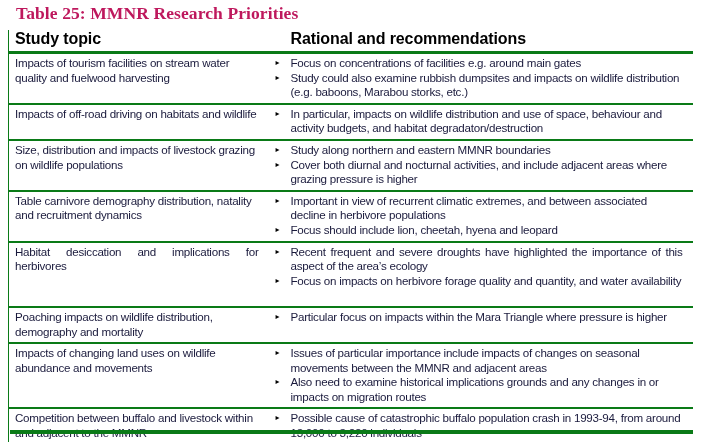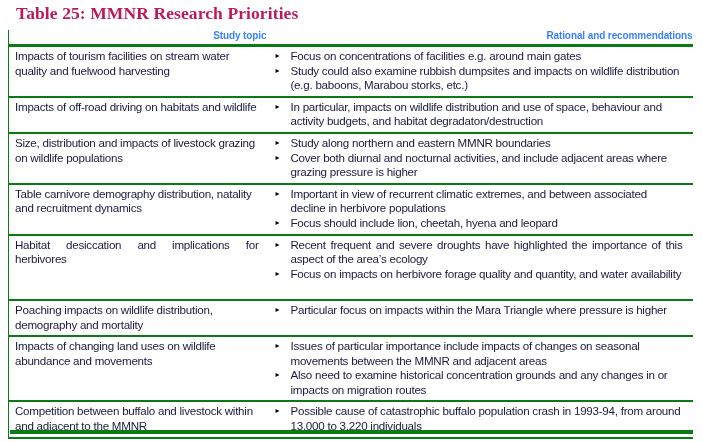--- a/index.html
+++ b/index.html
@@ -49,26 +49,26 @@
     table-layout: fixed;
     border-left: 1.5px solid #0a7a17;
   }
 
   table.research-table col.c-topic { width: 258px; }
   table.research-table col.c-bullet { width: 22px; }
   table.research-table col.c-rational { width: 404px; }
 
   
   thead th {
-    text-align: right;
+    text-align: left;
     vertical-align: bottom;
     font-family: "Liberation Sans", sans-serif;
     font-weight: bold;
-    font-size: 10px;
-    color: #3b82f6;
+    font-size: 16px;
+    color: #000000;
     padding: 0 0 3px 0;
     border-bottom: 3px solid #0a7a17;
     letter-spacing: -0.1px;
   }
   thead th.th-topic { padding-left: 6px; }
   thead th.th-rational { padding-left: 2px; }
   thead th.th-gap { border-bottom: 3px solid #0a7a17; }
 
   
   tbody tr > td {
@@ -228,21 +228,21 @@
           <tr>
             <td class="topic-cell"><span class="topic-text">Impacts of changing land uses on wildlife abundance and movements</span></td>
             <td class="bullet-cell">
               <div class="bullet-col-item">▸</div>
               <div class="bullet-col-item spacer">▸</div>
               <div class="bullet-col-item">▸</div>
               <div class="bullet-col-item spacer">▸</div>
             </td>
             <td class="rational-cell">
               <span class="point-text">Issues of particular importance include impacts of changes on seasonal movements between the MMNR and adjacent areas</span>
-              <span class="point-text">Also need to examine historical concentration grounds and any changes in or impacts on migration routes</span>
+              <span class="point-text">Also need to examine historical implications grounds and any changes in or impacts on migration routes</span>
             </td>
           </tr>
           <tr>
             <td class="topic-cell"><span class="topic-text">Competition between buffalo and livestock within and adjacent to the MMNR</span></td>
             <td class="bullet-cell">
               <div class="bullet-col-item">▸</div>
               <div class="bullet-col-item spacer">▸</div>
             </td>
             <td class="rational-cell">
               <span class="point-text">Possible cause of catastrophic buffalo population crash in 1993-94, from around 13,000 to 3,220 individuals</span>

